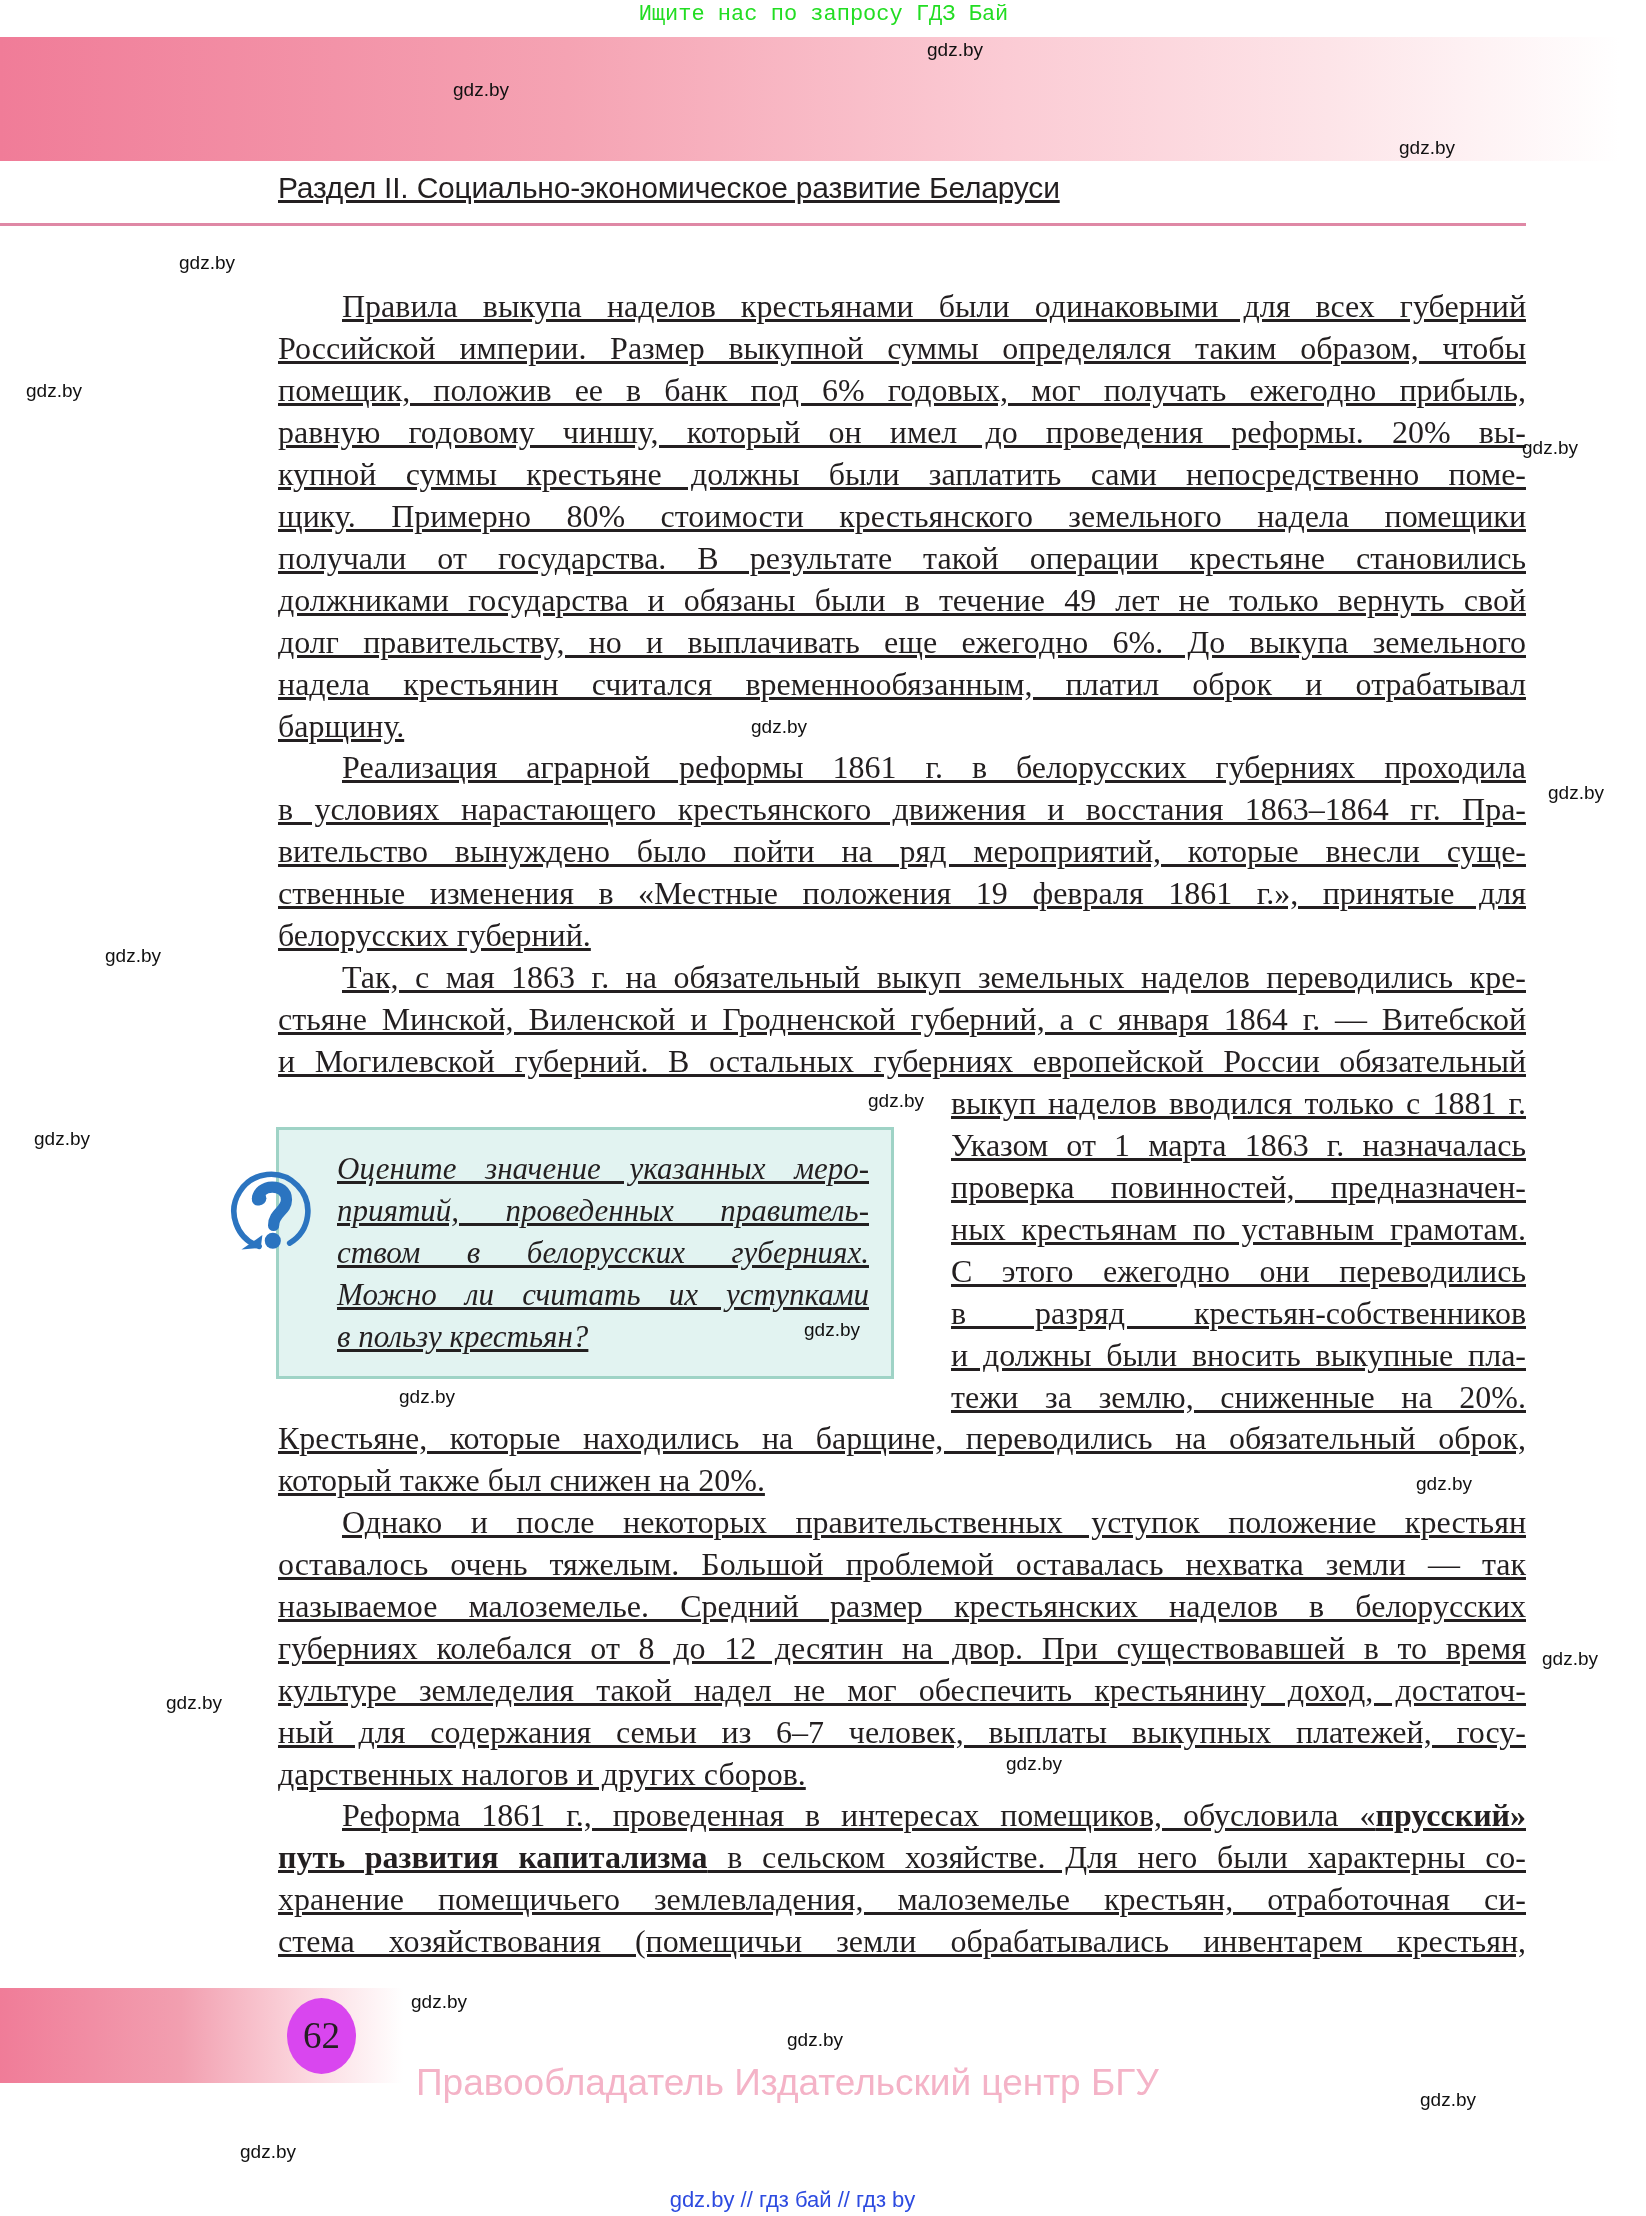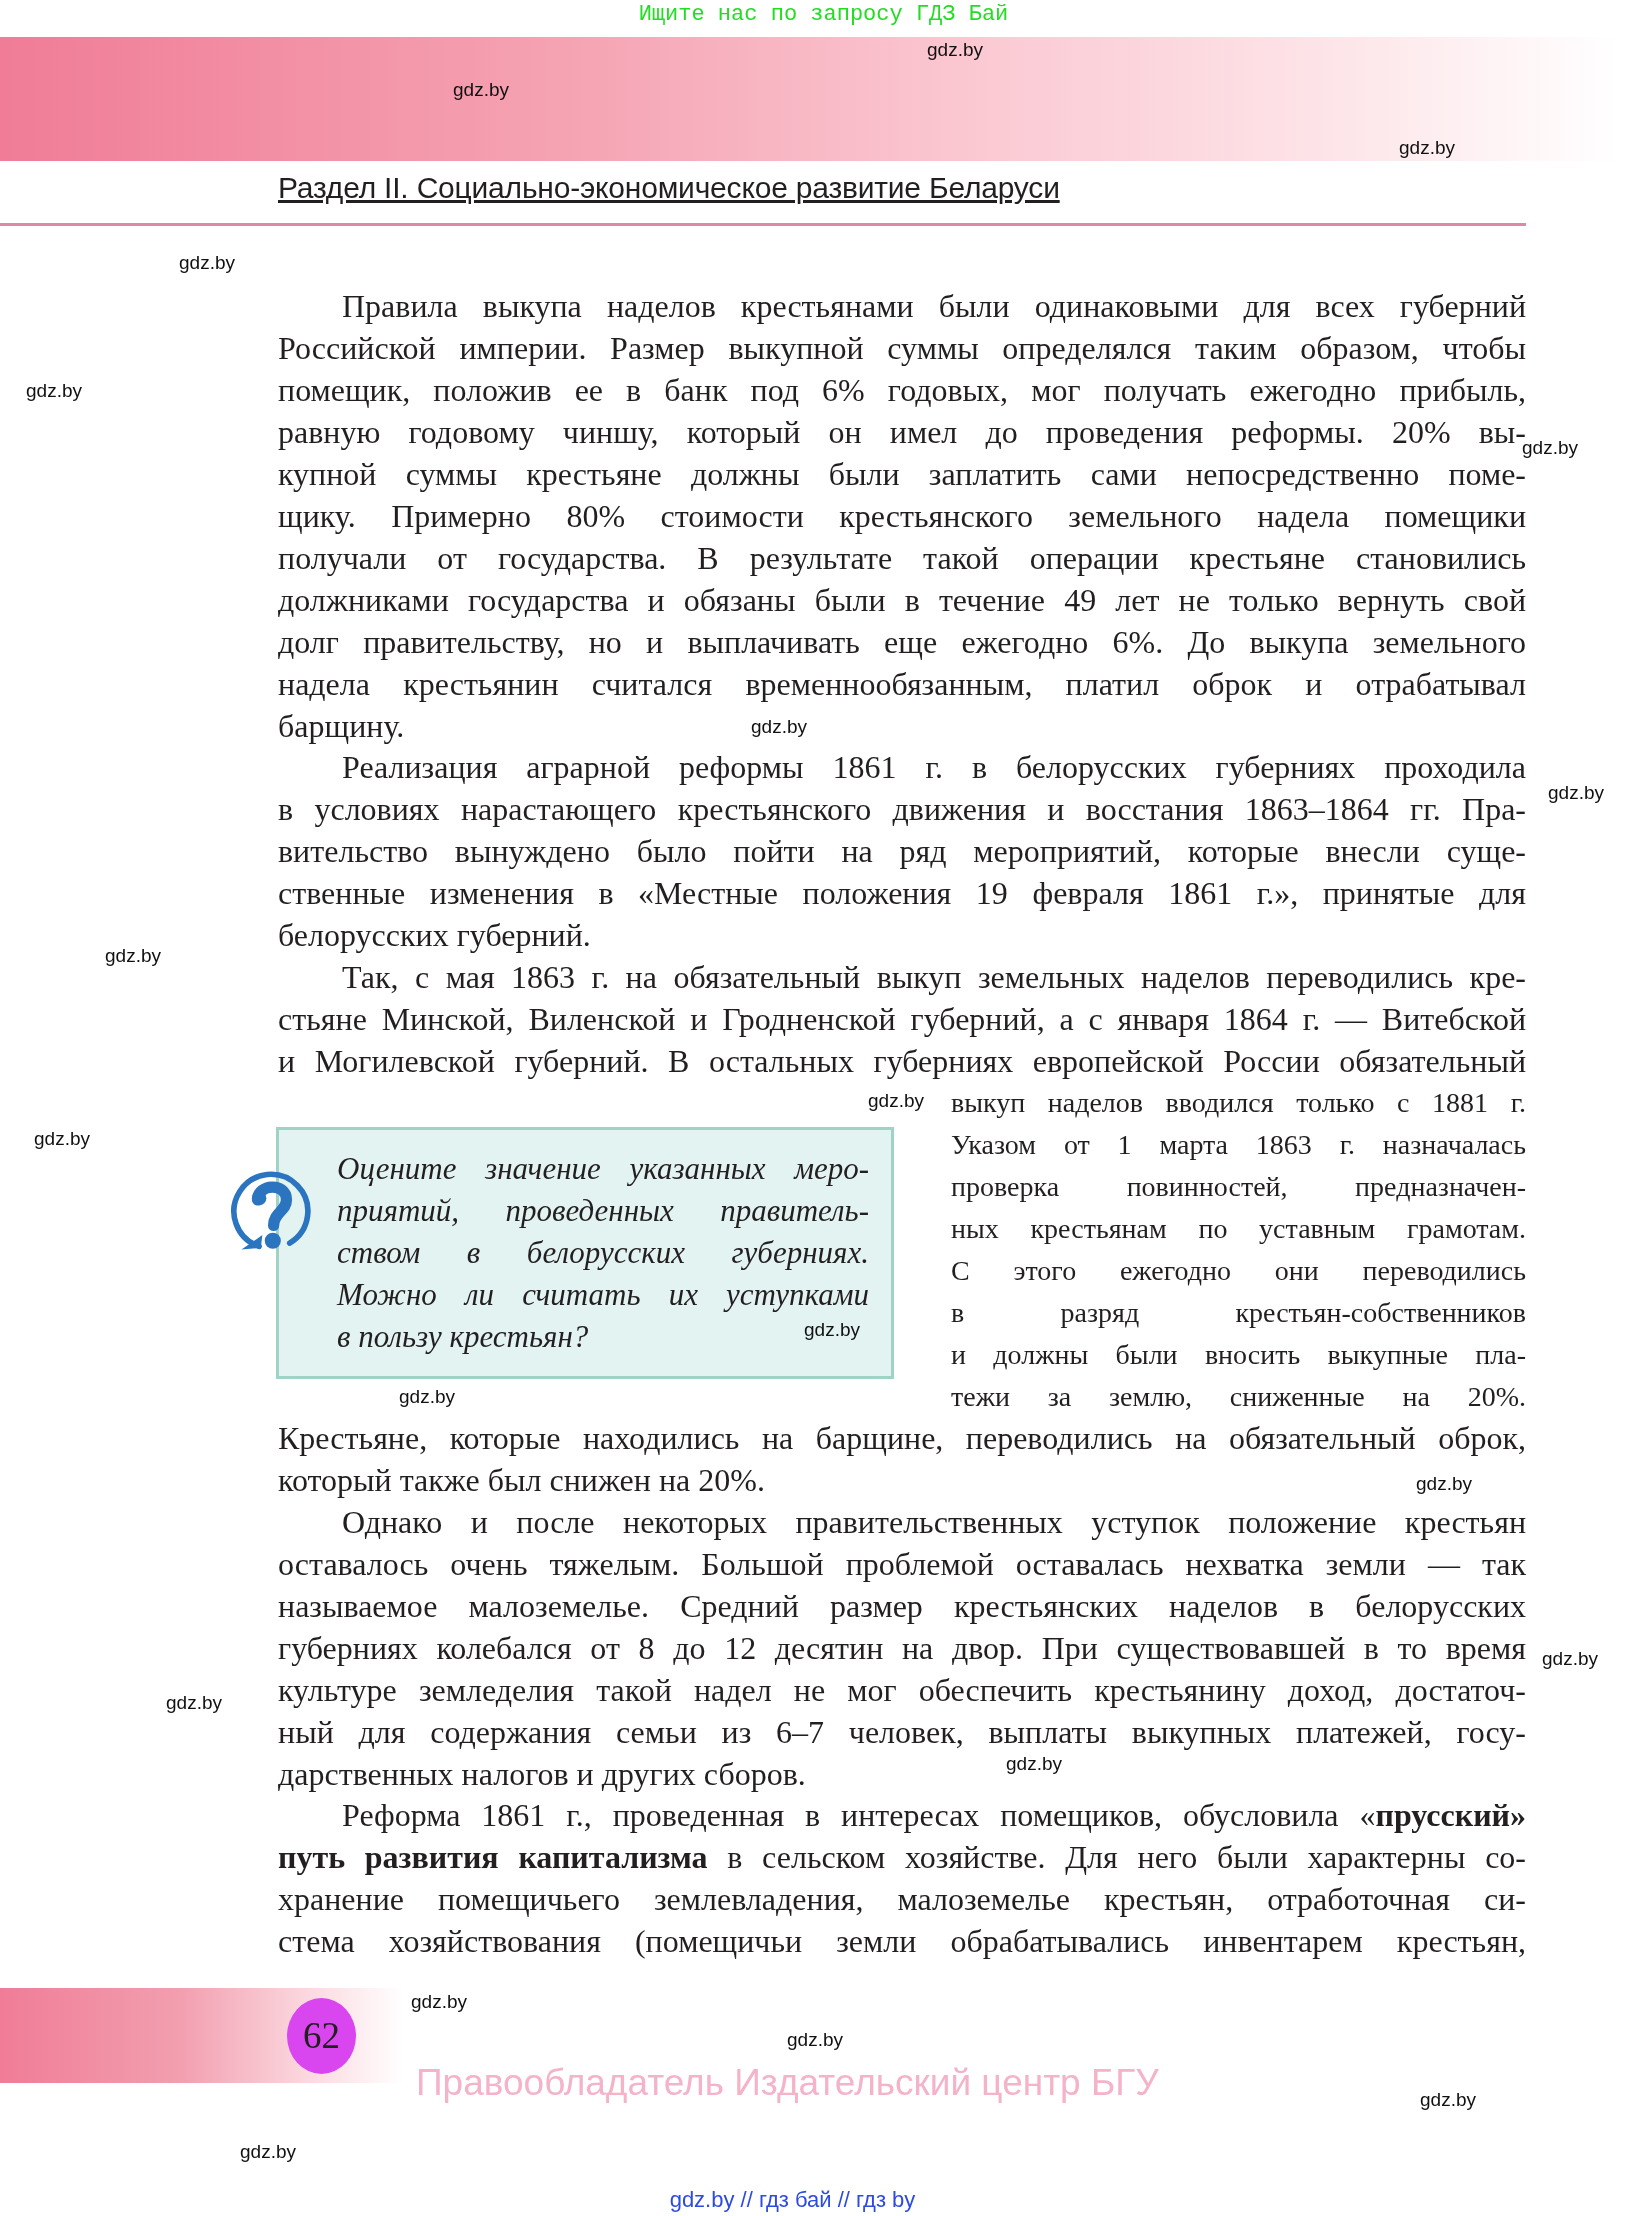--- a/index.html
+++ b/index.html
@@ -15,24 +15,24 @@
   .header-band {
     top: 37px; left: 0; width: 1620px; height: 124px;
     background: linear-gradient(to right, #f07c98 0%, #f5a3b3 35%, #fbcbd4 62%, #fde4e8 82%, #ffffff 100%);
   }
   .section-title {
     top: 171px; left: 278px; font-family: "Liberation Sans", sans-serif;
     font-size: 30px; color: #231f20; letter-spacing: -0.2px; text-decoration: underline;
   }
   .rule { top: 223px; left: 0; width: 1526px; height: 3.2px; background: #df88a5; }
   .body-text { left: 278px; width: 1248px; font-size: 32px; line-height: 42px; }
-  .line { display: block; text-align: justify; text-align-last: justify; white-space: nowrap; }
+  .line { display: block; text-align: justify; text-align-last: justify; white-space: nowrap; text-decoration: underline; }
   .line.last { text-align-last: left; }
   .line.indent { padding-left: 64px; }
-  .wrap-col { left: 951px; width: 575px; font-size: 28px; line-height: 42px; }
+  .wrap-col { left: 951px; width: 575px; font-size: 32px; line-height: 42px; }
   .qbox {
     top: 1127px; left: 276px; width: 618px; height: 252px;
     background: #e2f3f1; border: 3.2px solid #9fd3c6; box-sizing: border-box;
   }
   .qtext {
     top: 1148px; left: 337px; width: 532px; font-style: italic;
     font-size: 31px; line-height: 42px; color: #231f20;
   }
   .qicon { top: 1166px; left: 227px; width: 90px; height: 90px; }
   .footer-band {

